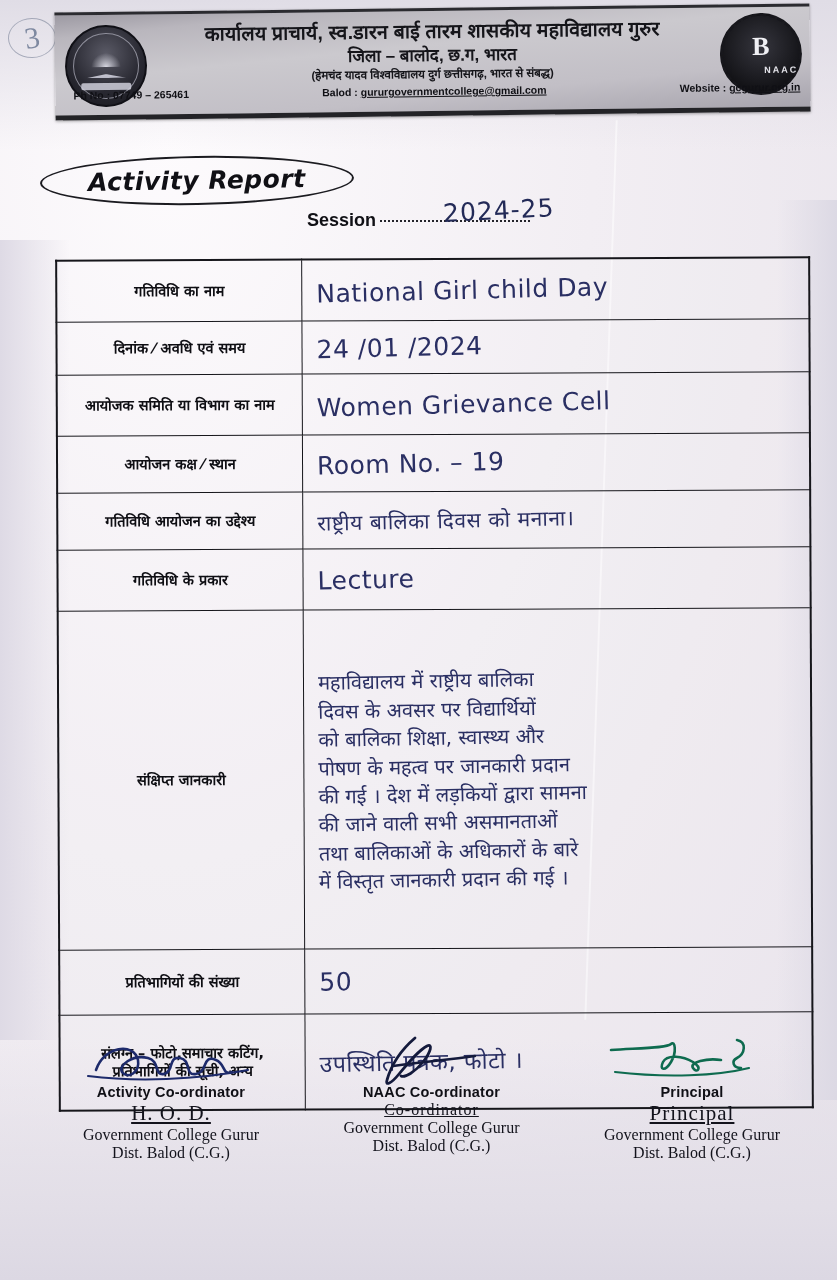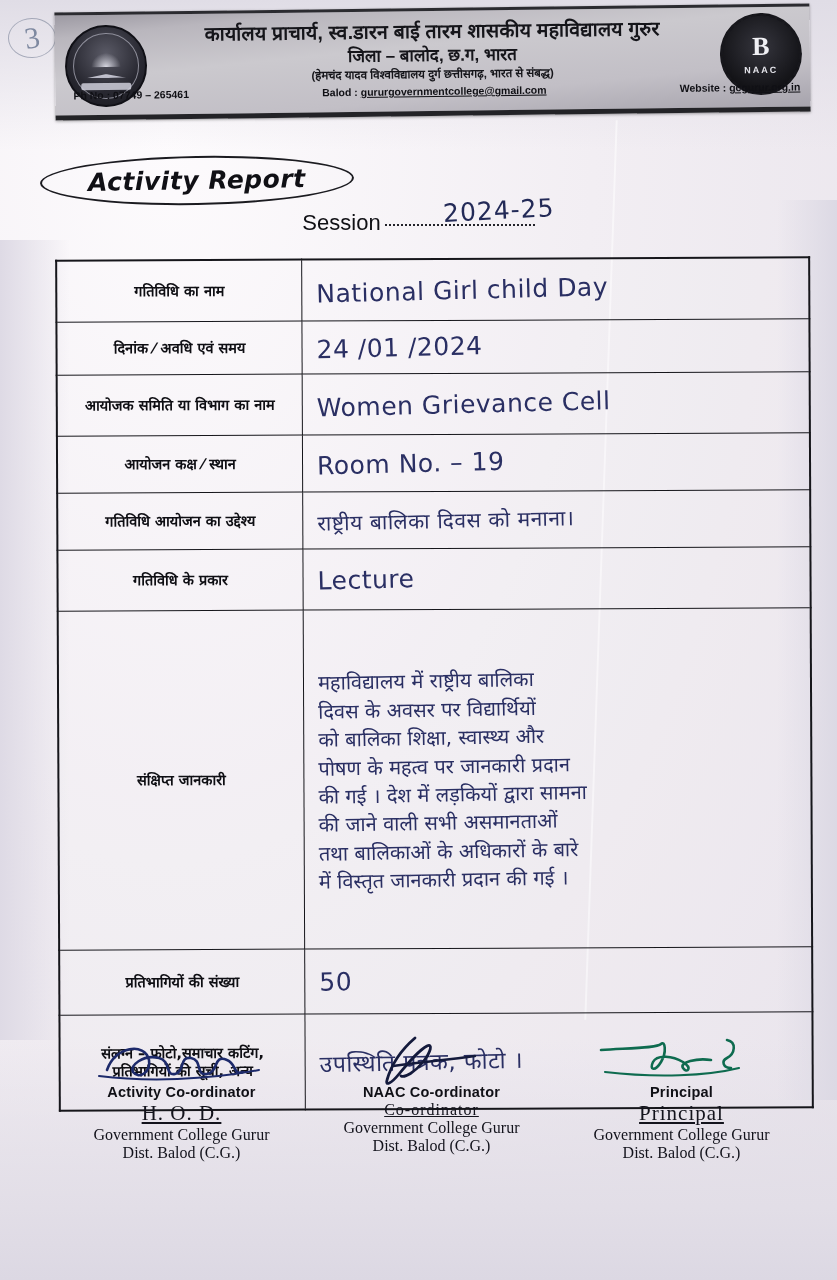--- a/index.html
+++ b/index.html
@@ -43,21 +43,21 @@
     clip-path:polygon(0 100%,48% 72%,52% 72%,100% 100%,52% 100%,48% 100%);}
   #emblem .band{position:absolute;left:14px;right:14px;top:56px;height:7px;background:#cfcfda;border-radius:2px;opacity:.85;}
 
   #naac{
     position:absolute;right:8px;top:6px;width:76px;height:76px;border-radius:50%;
     background:radial-gradient(circle at 50% 40%,#35353d 0%,#141418 70%,#0a0a0d 100%);
     border:3px dashed #17171c;
     display:flex;flex-direction:column;align-items:center;justify-content:center;
   }
   #naac .grade{color:#f0f0f4;font-weight:bold;font-size:26px;line-height:1;font-family:"Liberation Serif",serif;}
-  #naac .nm{color:#e4e4ea;font-size:9px;letter-spacing:2px;margin-top:5px;font-weight:bold;}
+  #naac .nm{color:#e4e4ea;font-size:9px;letter-spacing:2px;margin-top:5px;font-weight:bold;padding-left:40px;}
 
   .lh-line{position:absolute;left:95px;right:95px;text-align:center;color:#15151a;}
   .lh1{top:6px;font-size:19.5px;font-weight:bold;letter-spacing:.2px;}
   .lh2{top:32px;font-size:17px;font-weight:bold;}
   .lh3{top:55px;font-size:11.5px;font-weight:bold;}
   .lh-contact{position:absolute;left:18px;right:10px;top:74px;display:flex;justify-content:space-between;
     font-size:10.5px;font-weight:bold;color:#101015;}
   .lh-contact u{text-decoration:underline;}
 
   
@@ -71,21 +71,21 @@
 
   
   #titlewrap{position:absolute;left:0;right:0;top:156px;margin-left:40px;}
   #titleoval{
     display:inline-block;padding:8px 46px;border:2.2px solid #1b1b20;border-radius:50%;
     transform:rotate(-1deg);
   }
   #titleoval span{font-size:25px;font-weight:bold;font-style:italic;color:#101015;letter-spacing:.5px;
     font-family:"DejaVu Sans", sans-serif;}
   #sessionrow{position:absolute;left:0;right:0;top:210px;text-align:center;}
-  #sessionrow .lbl{font-size:22px;font-weight:normal;color:#101015;}
+  #sessionrow .lbl{font-size:18px;font-weight:bold;color:#101015;}
   #sessionrow .dots{display:inline-block;width:150px;border-bottom:2.5px dotted #23232a;vertical-align:4px;margin-left:4px;}
   #sessionval{
     position:absolute;left:443px;top:196px;font-size:25px;color:#232a57;
     font-family:"DejaVu Sans", sans-serif;transform:rotate(-3deg);letter-spacing:1px;
   }
 
   
   #tbl{
     position:absolute;left:57px;top:258px;width:755px;
     border:2.4px solid #16161b;border-collapse:collapse;
@@ -112,21 +112,21 @@
   .r-obj td{height:44px;}
   .r-type td{height:48px;}
   .r-desc td{height:318px;vertical-align:middle;}
   .r-count td{height:52px;}
   .r-attach td{height:82px;}
   #desc{padding:10px 10px 10px 14px;}
   #desc p{margin:0;font-size:20px;line-height:1.42;color:#2a2f63;
     font-family:"DejaVu Sans","Liberation Sans",sans-serif;transform:rotate(-0.8deg);}
 
   
-  #sigs{position:absolute;left:46px;right:20px;top:1040px;display:flex;justify-content:center;align-items:flex-start;}
+  #sigs{position:absolute;left:46px;right:20px;top:1040px;display:flex;justify-content:space-between;align-items:flex-start;}
   .sig{width:250px;text-align:center;position:relative;}
   .sig .scribble{height:44px;position:relative;}
   .sig .role{font-size:14.5px;font-weight:bold;color:#101016;letter-spacing:.2px;}
   .stamp{margin-top:1px;font-family:"Liberation Serif",serif;color:#13131c;}
   .stamp .l1{font-size:21px;letter-spacing:1px;text-decoration:underline;}
   .stamp .l2{font-size:16px;}
   .stamp .l3{font-size:16px;}
   .stamp .l4{font-size:16px;}
   .sig.center .stamp .l1{font-size:16px;}
   .sig.right .stamp .l1{font-size:21px;}

